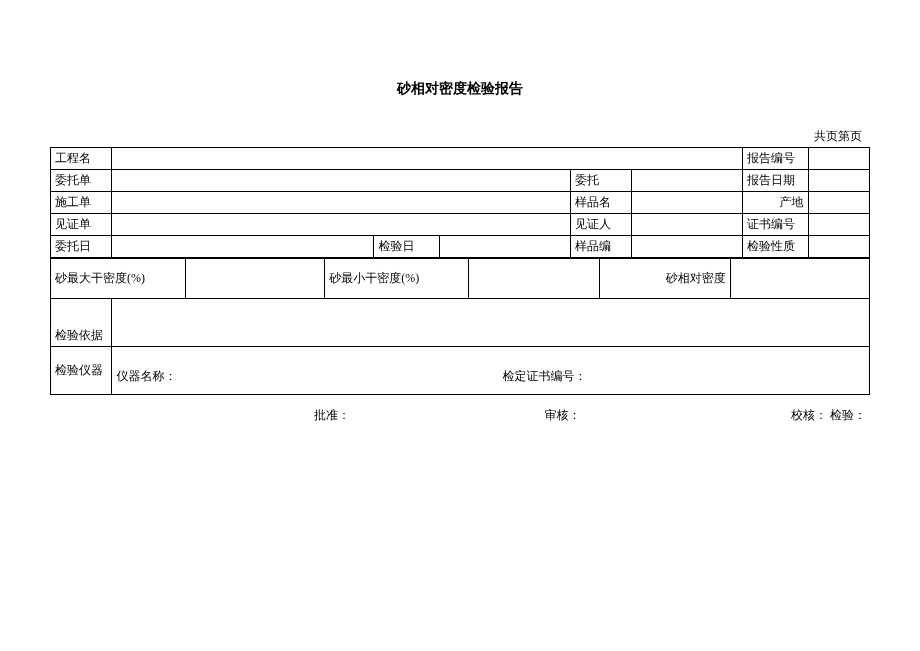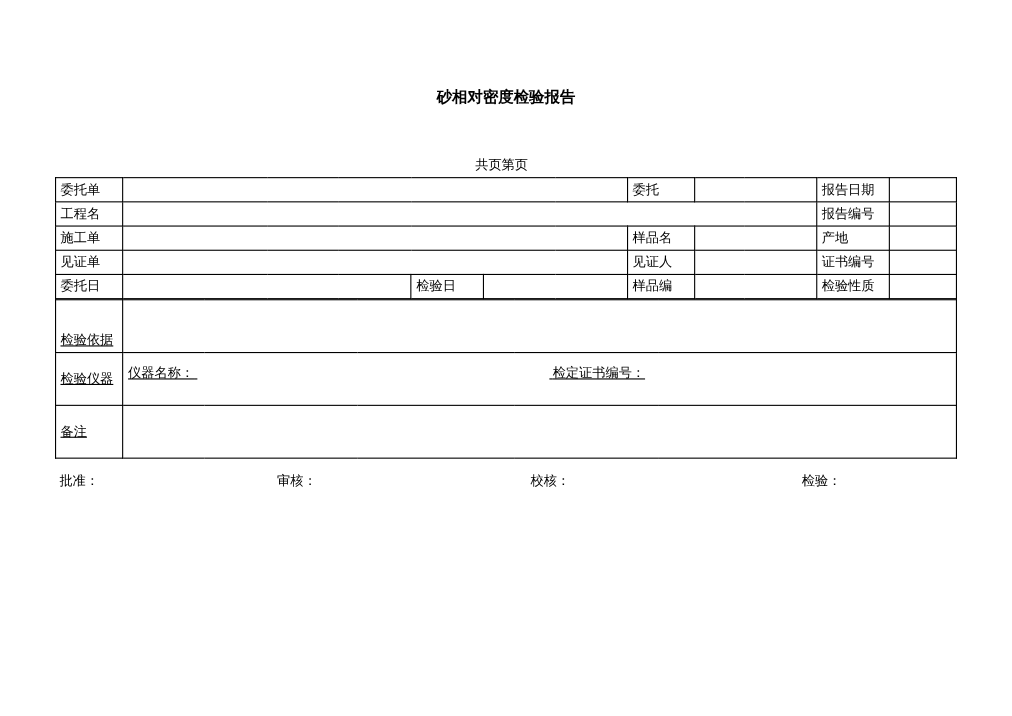--- a/index.html
+++ b/index.html
@@ -12,49 +12,50 @@
       height: 651px;
       position: relative;
     }
     .page {
       padding: 80px 50px 0 50px;
     }
     .title {
       text-align: center;
       font-size: 14px;
       font-weight: bold;
-      margin-bottom: 44px;
+      margin-bottom: 30px;
     }
     .pageno {
-      text-align: center;
+      text-align: right;
       font-size: 12px;
       margin-bottom: 2px;
       padding-right: 8px;
     }
     table {
       border-collapse: collapse;
       width: 100%;
       table-layout: fixed;
     }
     td {
       border: 1px solid #000;
       height: 21px;
       padding: 2px 4px;
       font-size: 12px;
       vertical-align: middle;
       overflow: hidden;
     }
     .label { text-align: left; }
-    .center { text-align: left; }
-    .tall { height: 48px; text-decoration: underline; }
+    .center { text-align: right; }
+    .tall { height: 48px; }
     .midtall { height: 40px; }
     .footer {
       margin-top: 12px;
       font-size: 12px;
       padding: 0 4px;
+      text-align: right;
     }
     .footer span { display: inline-block; }
   </style>
 </head>
 <body>
 
 <div class="page">
   <div class="title">砂相对密度检验报告</div>
   <div class="pageno">共页第页</div>
 
@@ -68,31 +69,31 @@
         <col style="width:8%">
         <col style="width:8%">
         <col style="width:7.5%">
       <col style="width:5.5%">
         <col style="width:8%">
         <col style="width:8%">
         <col style="width:7.5%">
     </colgroup>
     <tbody>
         <tr>
+      <td class="label">工程名</td>
+      <td colspan="9"></td>
+      <td class="label">报告编号</td>
+      <td></td>
+    </tr>
+    <tr>
       <td class="label">委托单</td>
       <td colspan="6"></td>
       <td class="label">委托</td>
       <td colspan="2"></td>
       <td class="label">报告日期</td>
-      <td></td>
-    </tr>
-    <tr>
-      <td class="label">工程名</td>
-      <td colspan="9"></td>
-      <td class="label">报告编号</td>
       <td></td>
     </tr>
     <tr>
       <td class="label">施工单</td>
       <td colspan="6"></td>
       <td class="label">样品名</td>
       <td colspan="2"></td>
       <td class="label center">产地</td>
       <td></td>
     </tr>
@@ -122,34 +123,38 @@
       <col style="width:7.5%">
         <col style="width:9%">
         <col style="width:17%">
         <col style="width:17.5%">
       <col style="width:16%">
         <col style="width:16%">
         <col style="width:17%">
     </colgroup>
     <tbody>
     <tr>
+      <td class="midtall" colspan="2">砂最大干密度(%)</td>
+      <td class="midtall"></td>
+      <td class="midtall">砂最小干密度(%)</td>
+      <td class="midtall"></td>
+      <td class="midtall center">砂相对密度</td>
+      <td class="midtall"></td>
+    </tr>
+    <tr>
       <td class="tall" style="vertical-align:bottom">检验依据</td>
       <td class="tall" colspan="6"></td>
     </tr>
     <tr>
       <td class="tall">检验仪器</td>
-      <td class="tall" colspan="6" style="vertical-align:top;padding-top:10px">
+      <td class="tall" colspan="6" style="vertical-align:top;padding-top:21px">
         <span>仪器名称：</span>
         <span style="display:inline-block;width:320px"></span>
         <span>检定证书编号：</span>
       </td>
-    </tr>
-    <tr>
-      <td class="tall center">备注</td>
-      <td class="tall" colspan="6"></td>
     </tr>
   </tbody>
     </table>
 
   <div class="footer">
     <span style="width:24%">批准：</span>
     <span style="width:28%">审核：</span>
     <span style="width:30%">校核：</span>
     <span>检验：</span>
   </div>

